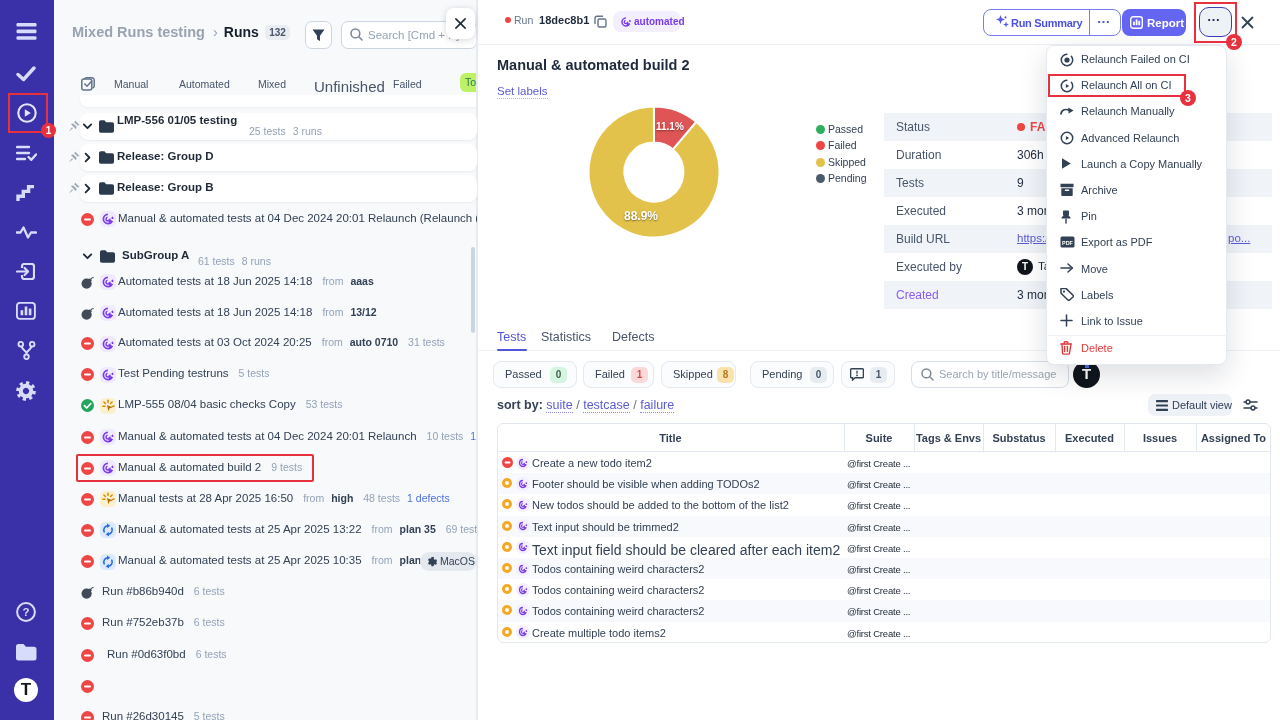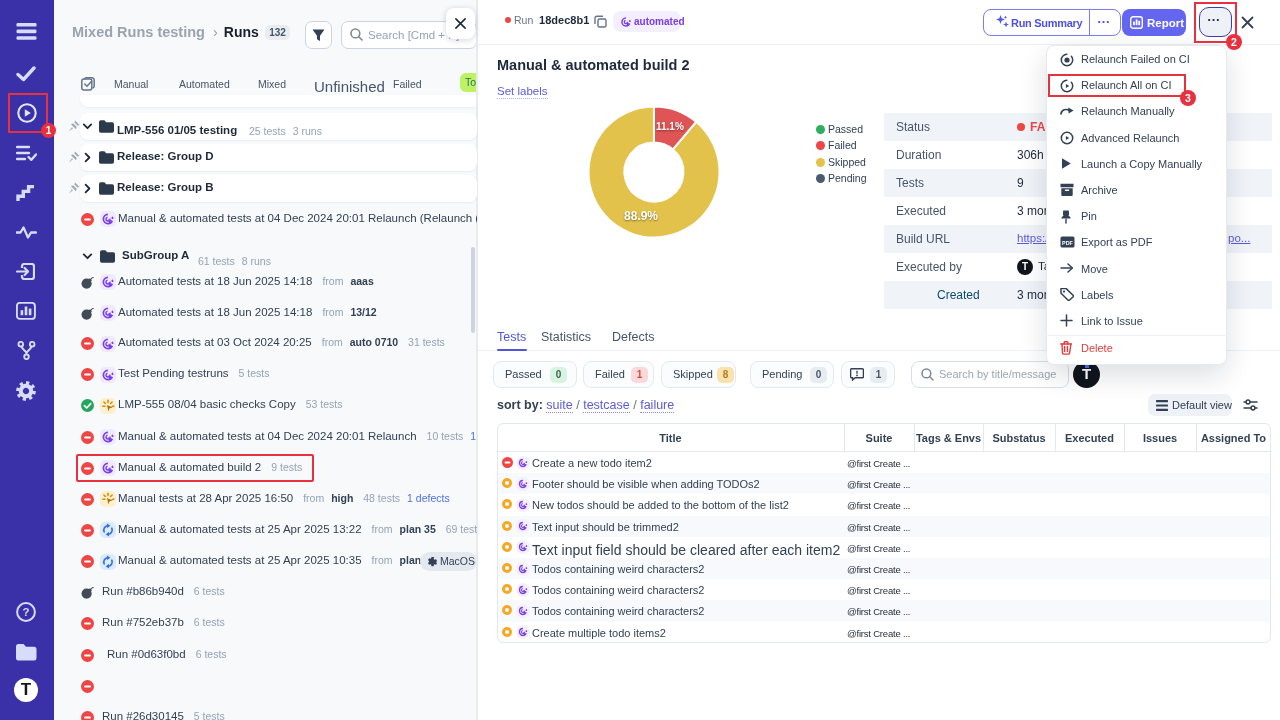--- a/index.html
+++ b/index.html
@@ -154,21 +154,21 @@
 <span class="abs" style="left:28px;top:121px;">
       <svg width="11" height="11" viewBox="0 0 11 11">
         <path d="M1.8 3.4 L5.5 7.2 L9.2 3.4" stroke="#1f2937" stroke-width="1.8" fill="none" stroke-linecap="round" stroke-linejoin="round"></path>
       </svg>
     </span>
 <span class="abs" style="left:45px;top:120px;">
       <svg width="15" height="13" viewBox="0 0 15 13">
         <path fill="#2c3a4d" d="M0 2 A1.8 1.8 0 0 1 1.8 0.2 h3.6 l1.8 2 h6 A1.8 1.8 0 0 1 15 4 v7 a1.8 1.8 0 0 1 -1.8 1.8 H1.8 A1.8 1.8 0 0 1 0 11 Z"></path>
       </svg>
     </span>
-<span class="abs nw" style="left:63px;top:124px;font-size:11.5px;font-weight:700;color:#1f2937;">LMP-556 01/05 testing</span>
+<span class="abs nw" style="left:63px;top:114px;font-size:11.5px;font-weight:700;color:#1f2937;">LMP-556 01/05 testing</span>
 <span class="abs nw" style="left:195px;top:121px;"><span style="color:#94a3b8;font-size:10.5px;">25 tests</span><span style="display:inline-block;width:7px;"></span><span style="color:#94a3b8;font-size:10.5px;">3 runs</span><span style="display:inline-block;width:7px;"></span></span>
 <div class="abs" style="left:26px;top:144px;width:397px;height:27px;background:#fff;border-radius:8px;box-shadow:0 1px 2px rgba(15,23,42,0.06);"></div>
 <span class="abs" style="left:14px;top:151px;">
       <svg width="12" height="12" viewBox="0 0 12 12">
         <g fill="#9aa6b4">
           <path d="M7 0.5 L11.5 5 L9.6 5.6 L6.4 2.4 Z"></path>
           <path d="M5.2 3.4 L8.6 6.8 L8 9.2 L2.8 4 Z"></path>
           <path d="M4 7.2 L0.8 11.4 L5 8.2 Z"></path>
         </g>
       </svg>
@@ -548,21 +548,21 @@
 <span class="abs nw" style="left:896px;top:204px;font-size:12px;color:#475569;">Executed</span>
 <span class="abs nw" style="left:1017px;top:204px;font-size:12px;color:#1e293b;">3 months ago</span>
 <div class="abs" style="left:884px;top:225px;width:388px;height:28px;background:#f0f4f9;"></div>
 <span class="abs nw" style="left:896px;top:232px;font-size:12px;color:#475569;">Build URL</span>
 <div class="abs nw" style="left:1017px;top:232px;width:29px;overflow:hidden;font-size:11.5px;color:#5b5bd6;text-decoration:underline;">https://app.circleci.com</div>
 <div class="abs" style="left:884px;top:253px;width:388px;height:28px;background:#fff;"></div>
 <span class="abs nw" style="left:896px;top:260px;font-size:12px;color:#475569;">Executed by</span>
 <div class="abs" style="left:1017px;top:259px;width:16px;height:16px;border-radius:50%;background:#10151c;color:#fff;font-size:10px;font-weight:bold;text-align:center;line-height:16px;">T</div>
 <div class="abs nw" style="left:1038px;top:260px;width:9px;overflow:hidden;font-size:11.5px;color:#1e293b;">Taras</div>
 <div class="abs" style="left:884px;top:281px;width:388px;height:28px;background:#f0f4f9;"></div>
-<span class="abs nw" style="left:896px;top:288px;font-size:12px;color:#0c4a6e;margin-left:41px;">Created</span>
+<span class="abs nw" style="left:896px;top:288px;font-size:12px;color:#8b5cf6;">Created</span>
 <span class="abs nw" style="left:1017px;top:288px;font-size:12px;color:#1e293b;">3 months ago</span>
 <span class="abs nw" style="left:1228px;top:232px;font-size:11.5px;color:#5b5bd6;text-decoration:underline;">po...</span>
 <span class="abs nw" style="left:497px;top:330px;font-size:12.5px;font-weight:500;color:#5155d9;">Tests</span>
 <span class="abs nw" style="left:541px;top:330px;font-size:12.5px;color:#475569;">Statistics</span>
 <span class="abs nw" style="left:612px;top:330px;font-size:12.5px;color:#475569;">Defects</span>
 <div class="abs" style="left:478px;top:350px;width:802px;height:1px;background:#eef1f5;"></div>
 <div class="abs" style="left:497px;top:348.5px;width:30px;height:2.5px;border-radius:2px;background:#5155d9;"></div>
 <div class="abs" style="left:493px;top:361px;width:84px;height:27px;border:1px solid #e4e9ef;border-radius:8px;background:#fbfcfd;"></div>
 <span class="abs nw" style="left:505px;top:368px;font-size:11px;font-weight:500;color:#334155;">Passed</span>
 <div class="abs" style="left:550px;top:367px;width:17px;height:16px;border-radius:5px;background:#d5f5e0;text-align:center;font-size:10px;font-weight:bold;color:#44604f;line-height:16px;">0</div>

